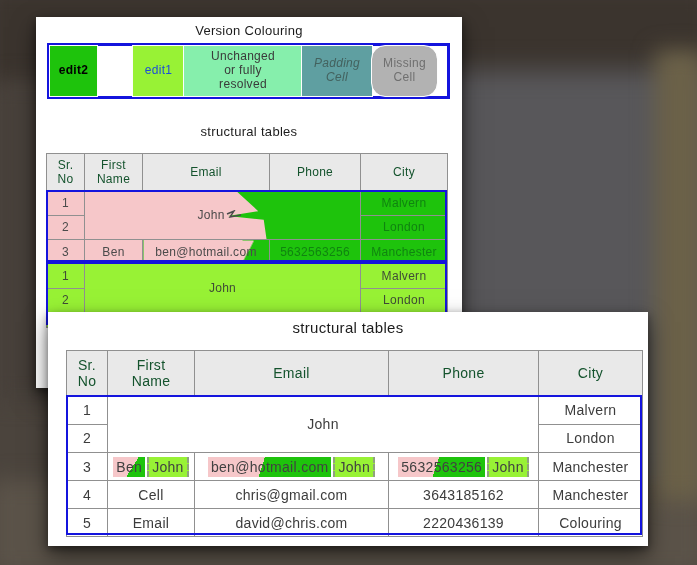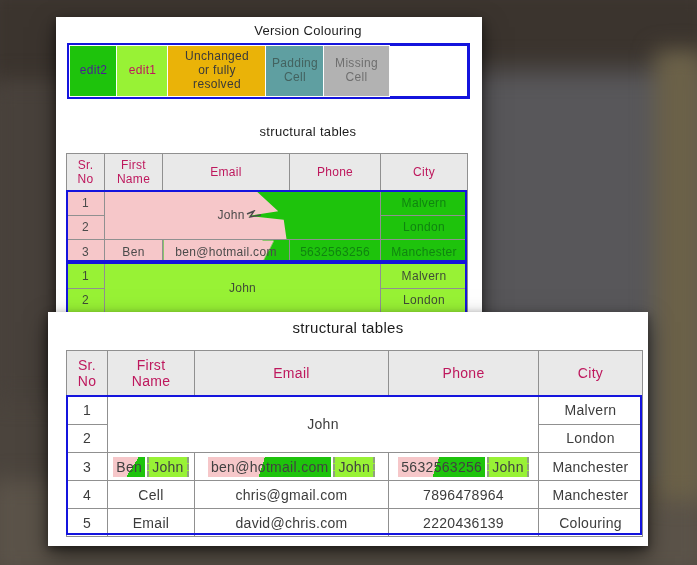--- a/index.html
+++ b/index.html
@@ -15,44 +15,44 @@
   .bg { position:absolute; inset:0; overflow:hidden; }
   .bg div { position:absolute; }
   .bg .b1 { left:-10px; top:-10px; width:717px; height:100px; background:#3b342e; filter:blur(9px); }
   .bg .b2 { left:430px; top:70px; width:280px; height:430px; background:#58575a; filter:blur(13px); }
   .bg .b3 { left:-10px; top:80px; width:160px; height:320px; background:#48413b; filter:blur(11px); }
   .bg .b4 { left:-10px; top:480px; width:717px; height:95px; background:#5b5349; filter:blur(11px); }
   .bg .b5 { left:655px; top:50px; width:50px; height:450px; background:#6b6148; filter:blur(11px); }
 
   
   .panel { position:absolute; background:#fff; box-shadow:0 10px 22px rgba(0,0,0,.5), 0 3px 8px rgba(0,0,0,.4); }
-  .panel-top    { left:56px; top:17px;  width:426px; height:371px; z-index:1;padding-left:39px; }
+  .panel-top    { left:36px; top:17px;  width:426px; height:371px; z-index:1; }
   .panel-bottom { left:48px; top:312px; width:600px; height:234px; z-index:2; }
 
   .title { position:absolute; width:100%; text-align:center; color:#1c1c1c; }
   .t-legend { top:6px;  font-size:13px; }
   .t-table1 { top:107px; font-size:13px; }
   .t-table2 { top:7px;  font-size:15px; }
 
   
   .legend { position:absolute; left:11px; top:26px; width:403px; height:56px;
             border:3px solid #1414dd; display:flex; }
   .lcell { height:100%; display:flex; align-items:center; justify-content:center;
            text-align:center; font-size:12px; line-height:1.15; outline:1px solid #fdfdfd; }
   .l-ancestor { width:67px; background:#f6c7c9; color:#3e3e3e; }
-  .l-edit2    { width:47px; background:#1ec30c; color:#4c1d95; }
-  .l-edit1    { width:51px; background:#98f235; color:#be185d; }
-  .l-unch     { width:98px; background:#eab308; color:#3a3a3a; }
-  .l-pad      { width:58px; background:#5f9fa1; color:#43625f; }
-  .l-miss     { width:65px; background:#b2b2b2; color:#6f6f6f; }
+  .l-edit2    { width:47px; background:#1ec30c; color:#000000;font-weight:bold; }
+  .l-edit1    { width:51px; background:#98f235; color:#1d4ed8;margin-left:36px; }
+  .l-unch     { width:118px; background:#86efac; color:#3a3a3a; }
+  .l-pad      { width:70px; background:#5f9fa1; color:#43625f;font-style:italic; }
+  .l-miss     { width:65px; background:#b2b2b2; color:#6f6f6f;border-radius:13px; }
 
   
   table { border-collapse:collapse; table-layout:fixed; position:absolute; background:#fff; }
   th,td { border:1px solid #909090; overflow:hidden; text-align:center; vertical-align:middle; font-weight:normal; }
-  thead th { background:#e9e9e9; color:#be185d; white-space:pre-line; }
+  thead th { background:#e9e9e9; color:#14532d; white-space:pre-line; }
 
   .tbl1 { left:10px; top:136px; width:401px; font-size:12px; }
   .tbl1 thead tr { height:37px; }
   .tbl1 tbody tr { height:24px; }
   .tbl2 { left:18px; top:38px; width:576px; font-size:14px; }
   .tbl2 thead tr { height:45px; }
   .tbl2 tbody tr { height:28px; }
 
   .pink  { background:#f6c7c9; color:#4b4b4b; }
   .dgreen{ background:#1ec30c; color:#108410; }
@@ -243,21 +243,21 @@
             <span class="chip cb-phone">5632563256</span>
             <span class="chip cb-john">John</span>
           </div>
         </td>
         <td class="plain">Manchester</td>
       </tr>
       <tr>
         <td class="plain">4</td>
         <td class="plain">Cell</td>
         <td class="plain">chris@gmail.com</td>
-        <td class="plain">7896478964</td>
+        <td class="plain">3643185162</td>
         <td class="plain">Manchester</td>
       </tr>
       <tr>
         <td class="plain">5</td>
         <td class="plain">Email</td>
         <td class="plain">david@chris.com</td>
         <td class="plain">2220436139</td>
         <td class="plain">Colouring</td>
       </tr>
     </tbody>

